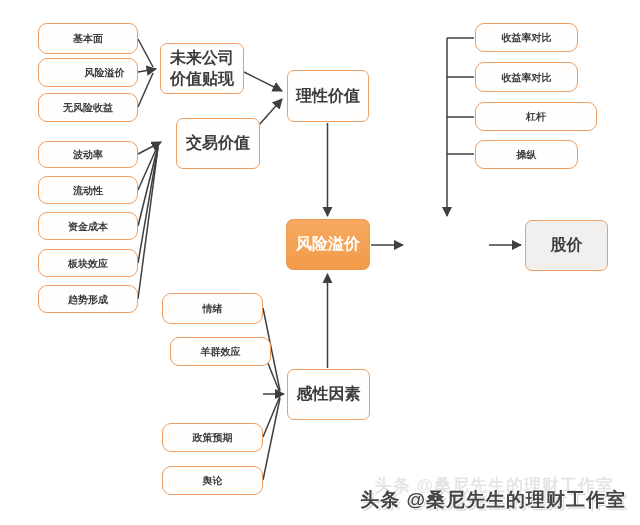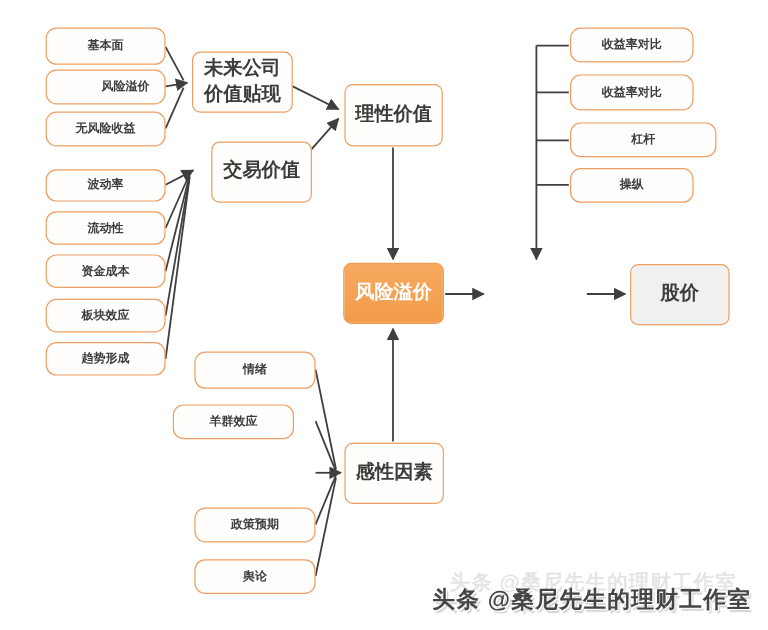--- a/index.html
+++ b/index.html
@@ -88,21 +88,21 @@
   <div class="node" style="left:38px;top:285px;width:100px;height:28px;">趋势形成</div>
 
   <div class="node big" style="left:160px;top:43px;width:84px;height:51px;">未来公司
 价值贴现</div>
   <div class="node big" style="left:176px;top:118px;width:84px;height:51px;text-align:center;">交易价值</div>
   <div class="node big" style="left:287px;top:70px;width:82px;height:52px;">理性价值</div>
   <div class="node big highlight" style="left:286px;top:219px;width:84px;height:51px;">风险溢价</div>
   <div class="node big" style="left:287px;top:369px;width:83px;height:51px;">感性因素</div>
 
   <div class="node" style="left:162px;top:293px;width:101px;height:31px;">情绪</div>
-  <div class="node" style="left:144px;top:337px;width:101px;height:29px;">羊群效应</div>
+  <div class="node" style="left:170px;top:337px;width:101px;height:29px;">羊群效应</div>
   <div class="node" style="left:162px;top:423px;width:101px;height:29px;">政策预期</div>
   <div class="node" style="left:162px;top:466px;width:101px;height:29px;">舆论</div>
 
   <div class="node" style="left:475px;top:23px;width:103px;height:29px;">收益率对比</div>
   <div class="node" style="left:475px;top:62px;width:103px;height:30px;">收益率对比</div>
   <div class="node" style="left:475px;top:102px;width:122px;height:29px;">杠杆</div>
   <div class="node" style="left:475px;top:140px;width:103px;height:29px;">操纵</div>
 
   <div class="node big gray" style="left:525px;top:220px;width:83px;height:51px;">股价</div>
 

